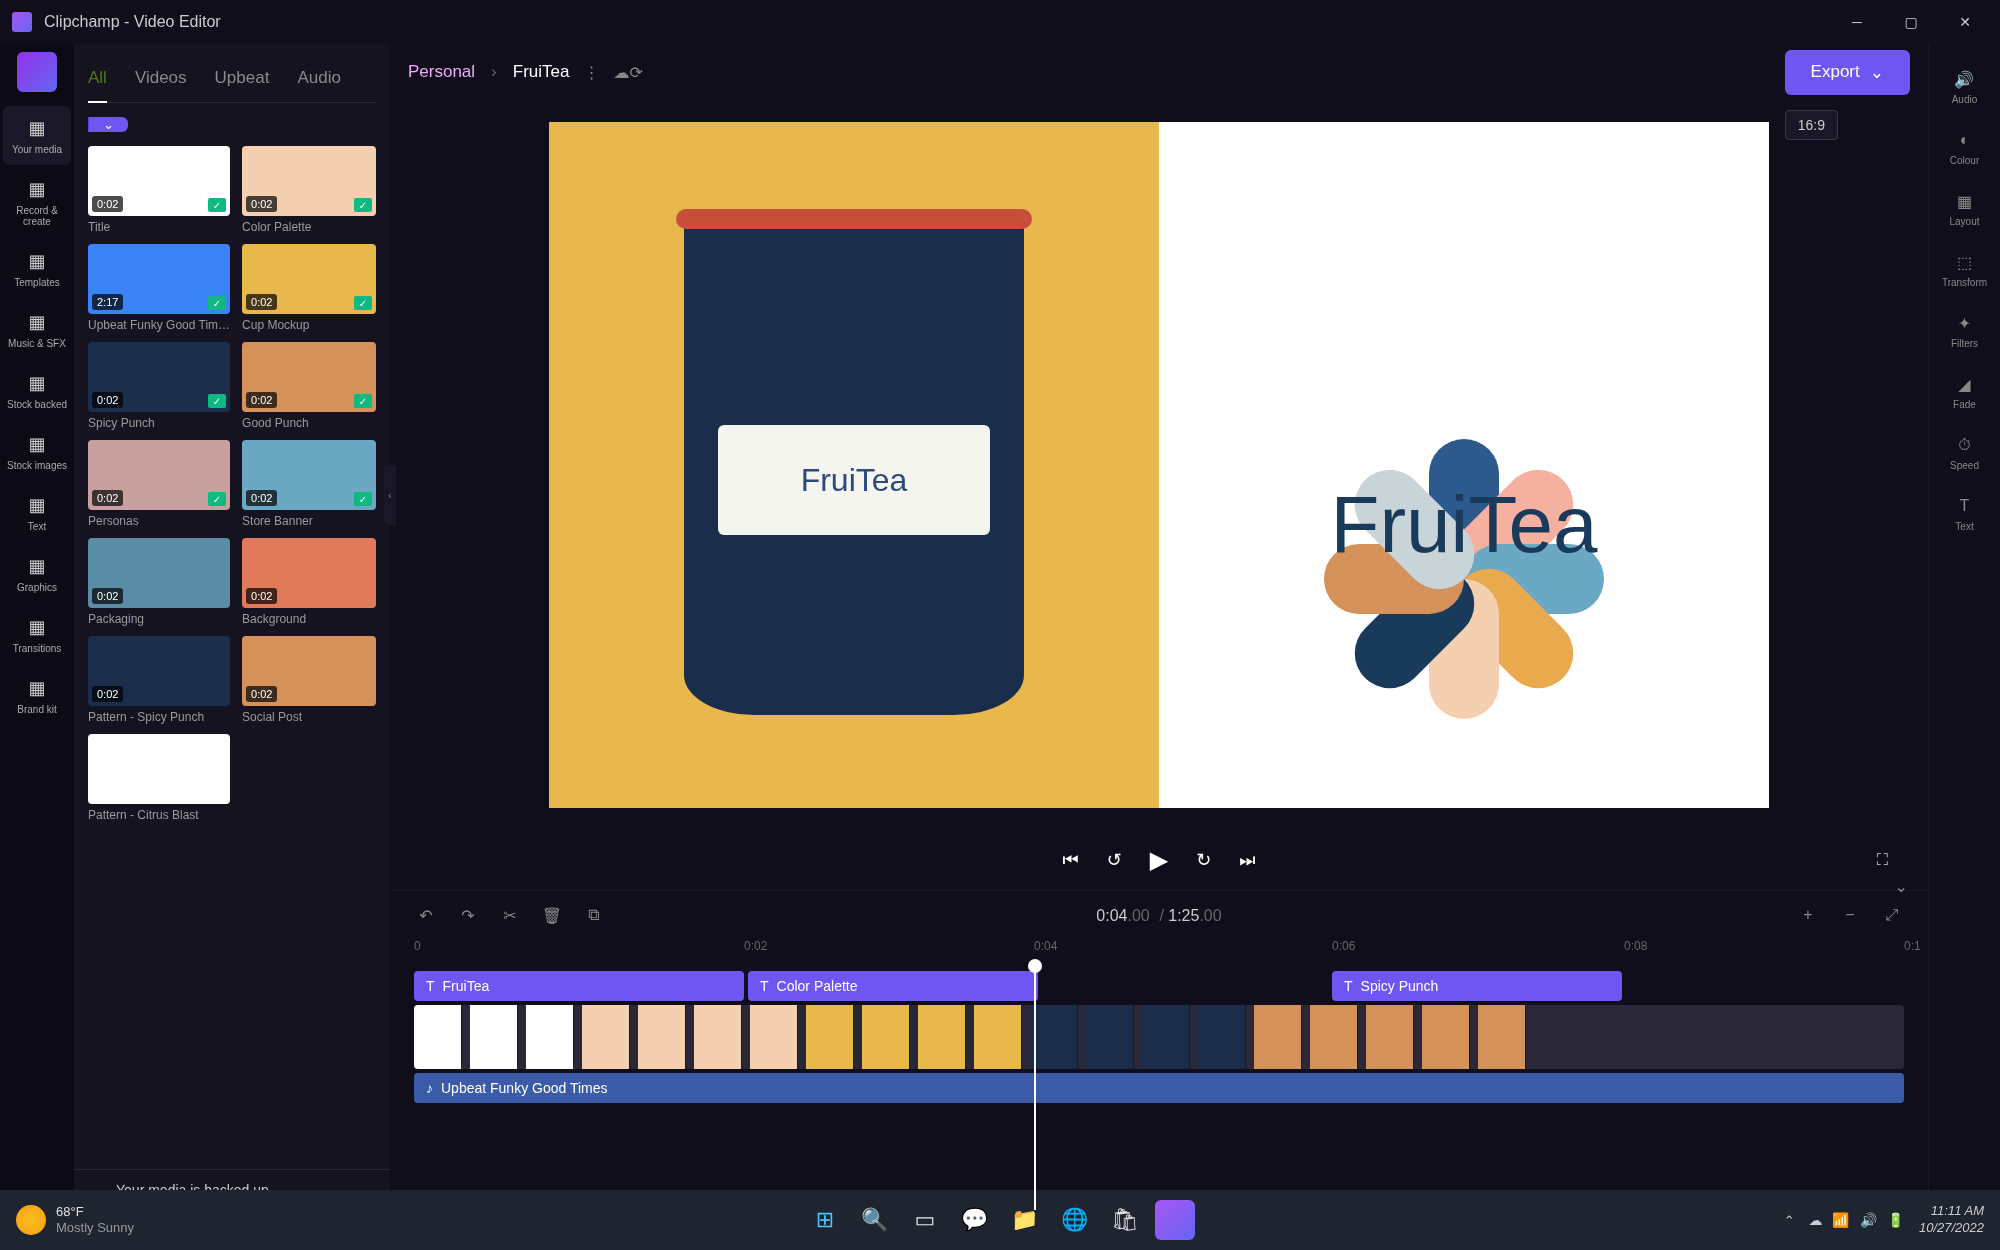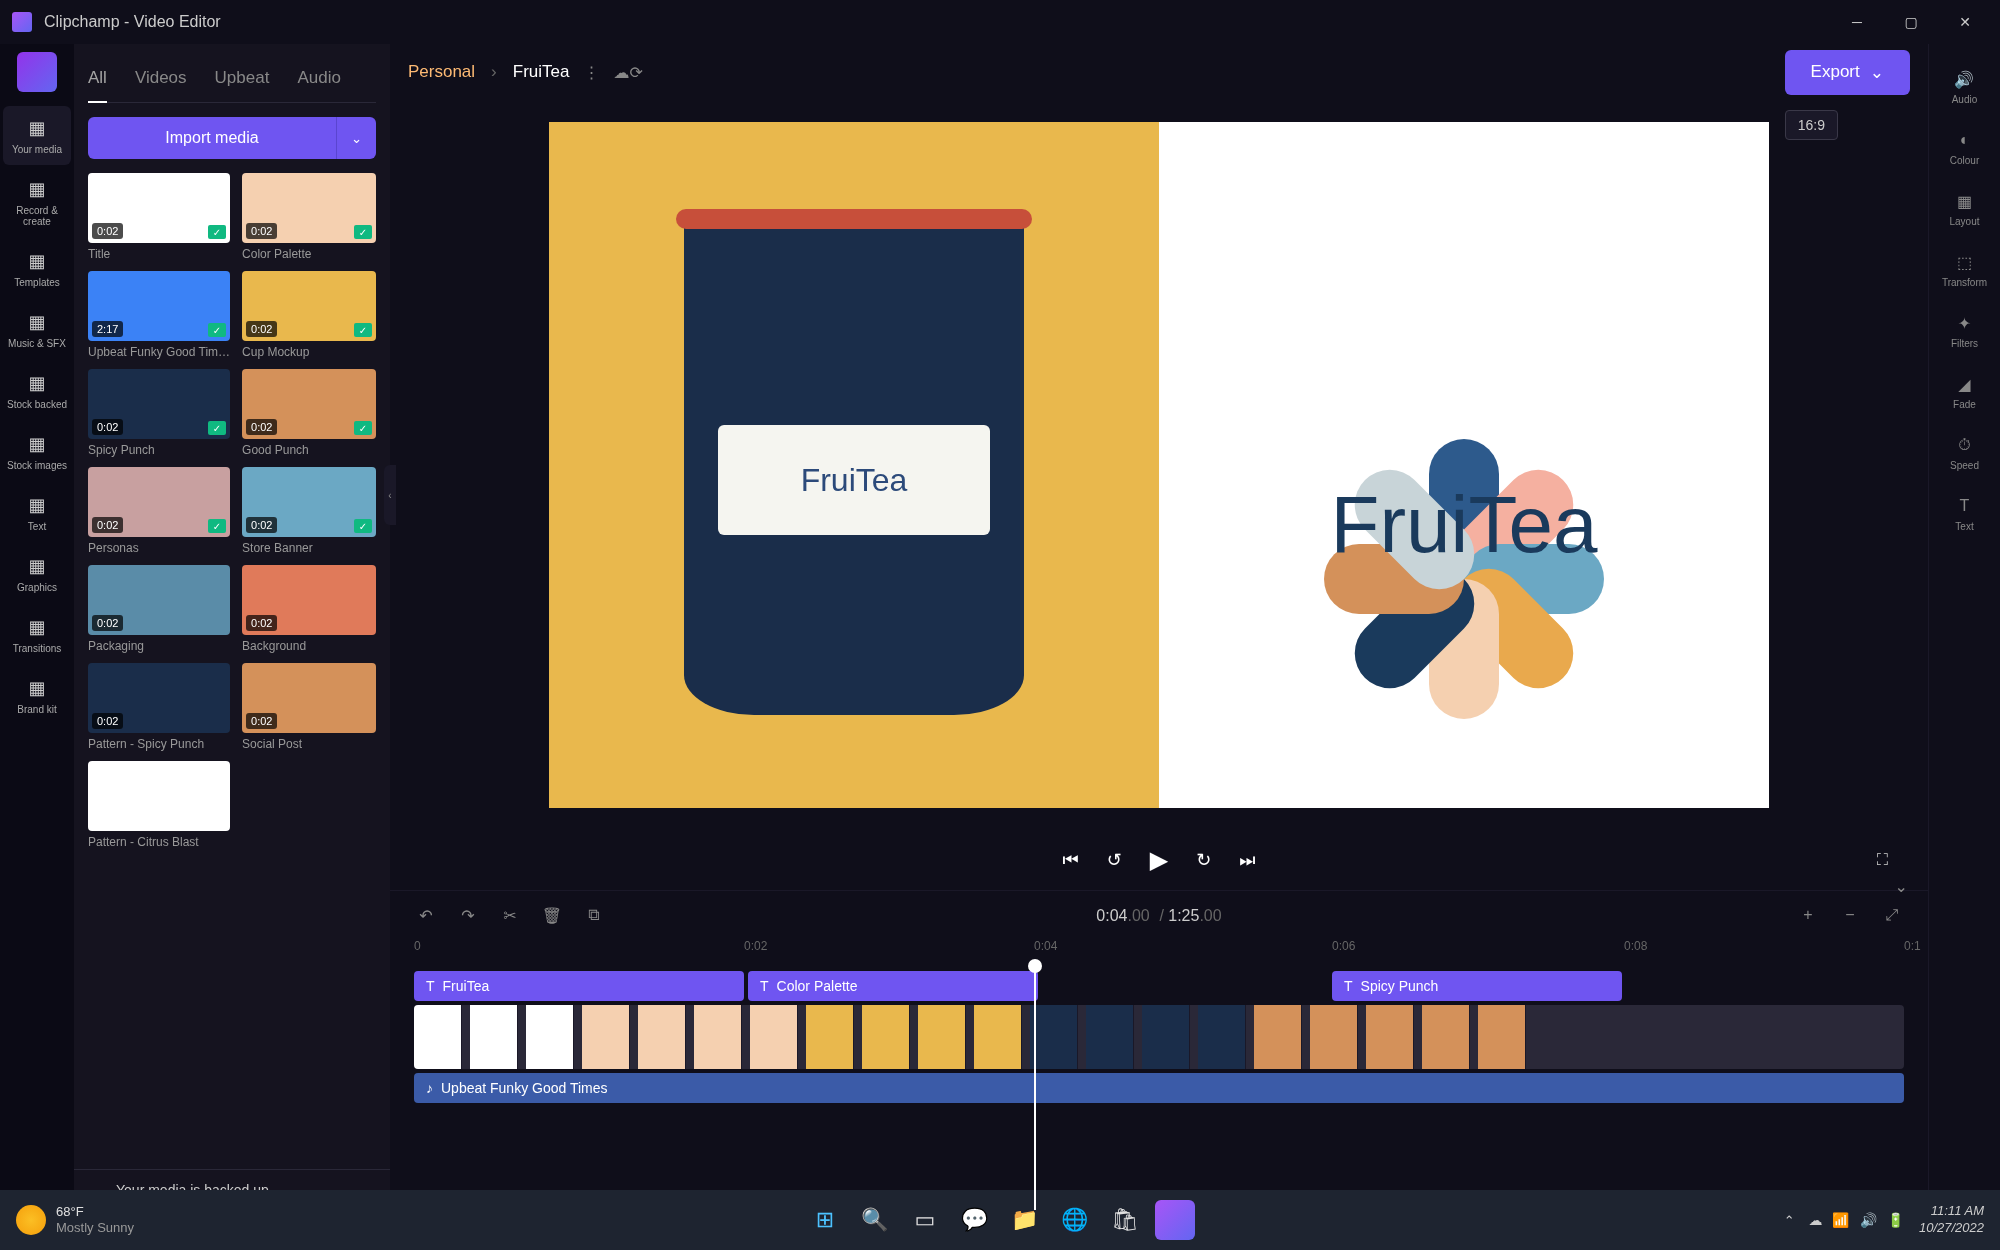--- a/index.html
+++ b/index.html
@@ -12,21 +12,21 @@
 .main{display:flex;height:1166px;}
 .left-rail{width:74px;background:#0b0a15;display:flex;flex-direction:column;align-items:center;padding-top:8px;}
 .logo{width:40px;height:40px;background:linear-gradient(135deg,#9333ea,#6366f1);border-radius:6px;margin-bottom:12px;}
 .rail-item{width:68px;padding:10px 0;display:flex;flex-direction:column;align-items:center;cursor:pointer;border-radius:6px;margin:2px;}
 .rail-item.active{background:#1a1828;}
 .rail-icon{width:24px;height:24px;color:#ccc;display:flex;align-items:center;justify-content:center;font-size:18px;}
 .rail-label{font-size:10px;color:#aaa;margin-top:4px;text-align:center;line-height:1.1;}
 .media-panel{width:316px;background:#15131f;display:flex;flex-direction:column;padding:8px 14px;position:relative;}
 .tabs{display:flex;gap:28px;padding:8px 0 0 0;border-bottom:1px solid #2a2838;}
 .tab{padding:8px 0 14px;font-size:17px;color:#888;cursor:pointer;position:relative;}
-.tab.active{color:#a3a3a3;}
+.tab.active{color:#4d7c0f;}
 .tab.active::after{content:'';position:absolute;bottom:-1px;left:0;right:0;height:2px;background:#fff;}
 .import-row{display:flex;margin:14px 0;}
 .import-btn{flex:1;background:#6f55f1;color:#fff;padding:12px;border:none;font-size:16px;border-radius:6px 0 0 6px;cursor:pointer;}
 .import-dd{width:40px;background:#6f55f1;border:none;border-left:1px solid #5a45d0;border-radius:0 6px 6px 0;color:#fff;cursor:pointer;display:flex;align-items:center;justify-content:center;}
 .media-grid{display:grid;grid-template-columns:1fr 1fr;gap:10px 12px;overflow-y:auto;}
 .media-item{cursor:pointer;}
 .thumb{width:100%;height:70px;background:#2a2838;border-radius:4px;position:relative;overflow:hidden;}
 .thumb-badge{position:absolute;bottom:4px;left:4px;background:rgba(0,0,0,0.7);color:#fff;font-size:11px;padding:2px 5px;border-radius:3px;}
 .thumb-check{position:absolute;bottom:4px;right:4px;width:18px;height:14px;background:#10b981;border-radius:2px;display:flex;align-items:center;justify-content:center;color:#fff;font-size:10px;}
 .media-label{font-size:12px;color:#999;margin-top:4px;white-space:nowrap;overflow:hidden;text-overflow:ellipsis;}
@@ -144,21 +144,20 @@
   </div>
 
   <div class="media-panel">
     <div class="tabs" id="media-tabs">
         <span class="tab active">All</span>
         <span class="tab">Videos</span>
         <span class="tab">Upbeat</span>
         <span class="tab">Audio</span>
       </div>
     <div class="import-row">
-      <button class="import-btn">Import media</button>
       <button class="import-dd">⌄</button>
     </div>
     <div class="media-grid" id="media-grid">
         <div class="media-item">
           <div class="thumb" style="background:#fff">
             <span class="thumb-badge">0:02</span>
             <span class="thumb-check">✓</span>
           </div>
           <div class="media-label">Title</div>
         </div>
@@ -243,21 +242,21 @@
     <div class="backup-bar">
       <span>☁</span>
       <span>Your media is backed up</span>
       <span style="margin-left:auto">⌄</span>
     </div>
   </div>
 
   <div class="center">
     <div class="topbar">
       <div class="breadcrumb">
-        <span style="color:#fdba74">Personal</span>
+        <span style="color:#f0abfc">Personal</span>
         <span class="bc-sep">›</span>
         <span style="color:#fff">FruiTea</span>
       </div>
       <span style="color:#888;cursor:pointer">⋮</span>
       <span style="color:#888;cursor:pointer">☁⟳</span>
       <button class="export-btn">
         <span>Export</span>
         <span>⌄</span>
       </button>
     </div>

